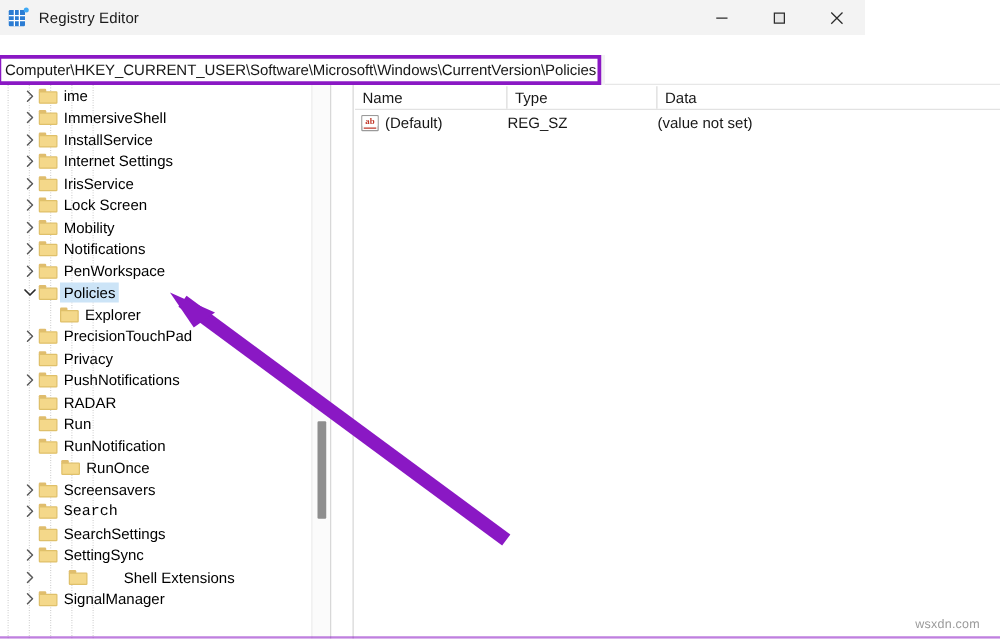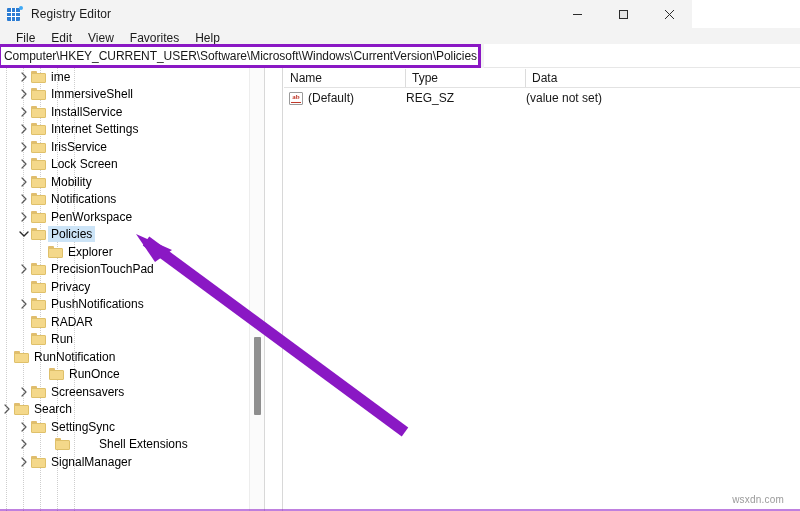--- a/index.html
+++ b/index.html
@@ -295,27 +295,20 @@
           </svg>
       </div>
       <div class="wc">
         <svg width="11" height="11" viewBox="0 0 11 11">
             <path d="M1 1 L10 10 M10 1 L1 10" stroke="#2b2b2b" stroke-width="1" fill="none"></path>
           </svg>
       </div>
     </div>
   </div>
 
-  <div class="menubar">
-    <div class="menu-item">File</div>
-    <div class="menu-item">Edit</div>
-    <div class="menu-item">View</div>
-    <div class="menu-item">Favorites</div>
-    <div class="menu-item">Help</div>
-  </div>
 
   <div class="addressbar-wrap">
     <div class="addr-right"></div>
     <div class="addressbar-highlight">
       <div class="address-text" title="Computer\HKEY_CURRENT_USER\Software\Microsoft\Windows\CurrentVersion\Policies">Computer\HKEY_CURRENT_USER\Software\Microsoft\Windows\CurrentVersion\Policies</div>
     </div>
   </div>
 
   <div class="content">
 
@@ -497,21 +490,21 @@
             <span class="node-label">RADAR</span>
           </div>
           <div class="tree-row" style="padding-left: 17px;">
             <span class="chev"></span>
             <span class="folder">
               <span class="tab"></span>
               <span class="body"></span>
             </span>
             <span class="node-label">Run</span>
           </div>
-          <div class="tree-row" style="">
+          <div class="tree-row" style="padding-left: 17px;">
             <span class="chev"></span>
             <span class="folder">
               <span class="tab"></span>
               <span class="body"></span>
             </span>
             <span class="node-label">RunNotification</span>
           </div>
           <div class="tree-row" style="padding-left: 35px;">
             <span class="chev"></span>
             <span class="folder">
@@ -525,31 +518,39 @@
               <svg width="8" height="10" viewBox="0 0 8 10">
                 <path d="M2 1 L6 5 L2 9" stroke="#5a5a5a" stroke-width="1.2" fill="none" stroke-linecap="round" stroke-linejoin="round"></path>
               </svg>
             </span>
             <span class="folder">
               <span class="tab"></span>
               <span class="body"></span>
             </span>
             <span class="node-label">Screensavers</span>
           </div>
-          <div class="tree-row" style="">
+          <div class="tree-row" style="padding-left: 17px; font-family: Liberation Mono, monospace;">
             <span class="chev">
               <svg width="8" height="10" viewBox="0 0 8 10">
                 <path d="M2 1 L6 5 L2 9" stroke="#5a5a5a" stroke-width="1.2" fill="none" stroke-linecap="round" stroke-linejoin="round"></path>
               </svg>
             </span>
             <span class="folder">
               <span class="tab"></span>
               <span class="body"></span>
             </span>
             <span class="node-label">Search</span>
+          </div>
+          <div class="tree-row" style="padding-left: 17px;">
+            <span class="chev"></span>
+            <span class="folder">
+              <span class="tab"></span>
+              <span class="body"></span>
+            </span>
+            <span class="node-label">SearchSettings</span>
           </div>
           <div class="tree-row" style="padding-left: 17px;">
             <span class="chev">
               <svg width="8" height="10" viewBox="0 0 8 10">
                 <path d="M2 1 L6 5 L2 9" stroke="#5a5a5a" stroke-width="1.2" fill="none" stroke-linecap="round" stroke-linejoin="round"></path>
               </svg>
             </span>
             <span class="folder">
               <span class="tab"></span>
               <span class="body"></span>

